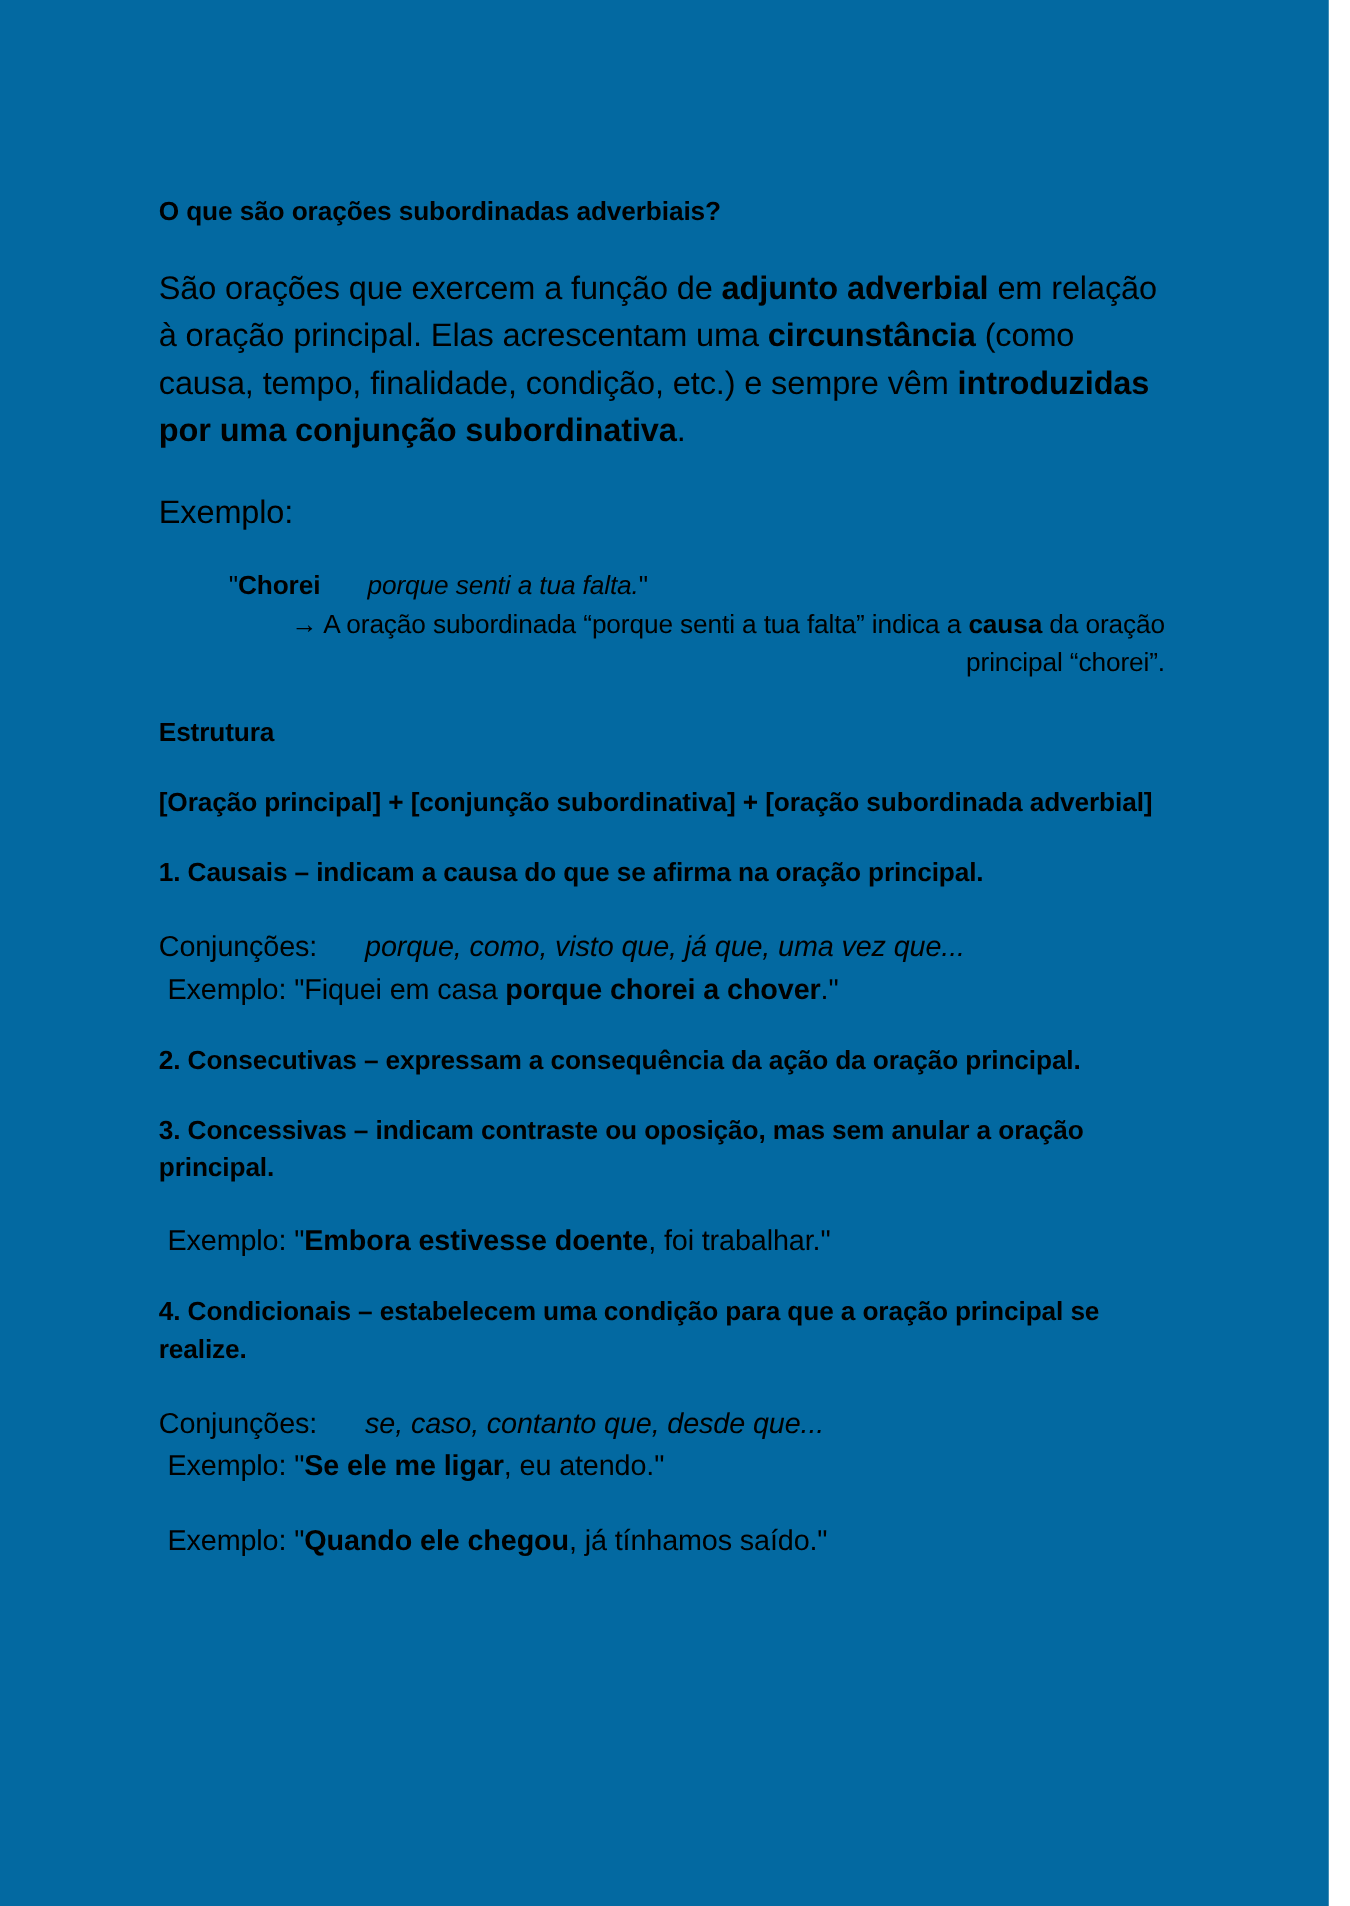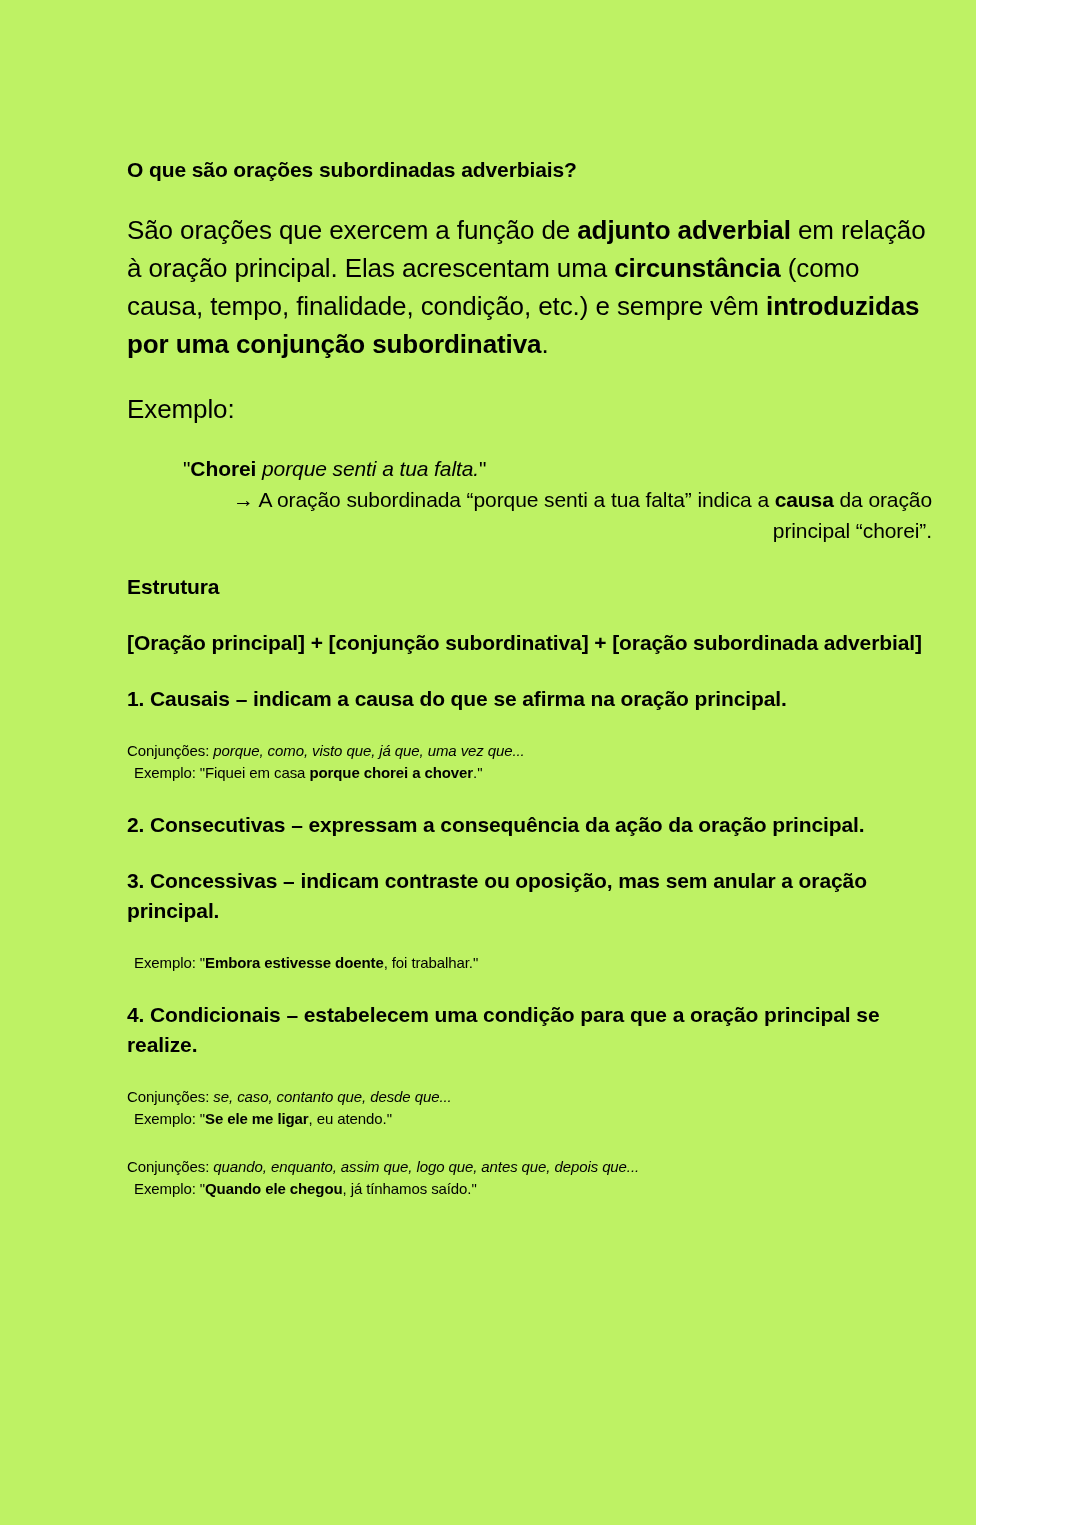--- a/index.html
+++ b/index.html
@@ -10,23 +10,23 @@
   }
   body {
     width: 1080px;
     min-height: 1525px;
     font-family: "Liberation Sans", sans-serif;
     color: #000000;
     -webkit-font-smoothing: antialiased;
   }
   .page {
     position: relative;
-    width: 976px;
+    width: 1063px;
     min-height: 1525px;
-    background: #bef264;
+    background: #0369a1;
     box-sizing: border-box;
     padding: 155px 150px 60px 127px;
   }
   .doc {
     width: 805px;
   }
 
   
   .h-bold {
     font-size: 21px;
@@ -51,33 +51,33 @@
   }
   .quote-line {
     margin: 0;
   }
   .quote-line.arrow {
     padding-left: 5px;
     text-align: right;
   }
   .conj-block {
     margin: 0 0 26px 0;
-    font-size: 15px;
+    font-size: 23px;
     line-height: 1.48;
     letter-spacing: -0.1px;
   }
   .conj-line {
     margin: 0;
   }
   .ex-line {
     margin: 0;
     padding-left: 7px;
   }
   b, strong { font-weight: bold; }
-  i, em { font-style: italic; }
+  i, em { font-style: italic; margin-left: 32px; }
 </style>
 </head>
 <body>
 
 <div class="page">
   <div class="doc">
 
     <p class="h-bold">
       <span>O que são orações subordinadas adverbiais?</span>
     </p>
@@ -123,18 +123,17 @@
 
     <p class="h-bold">
       <span>4. Condicionais – estabelecem uma condição para que a oração principal se realize.</span>
     </p>
     <div class="conj-block">
       <p class="conj-line"><span>Conjunções: </span><i>se, caso, contanto que, desde que...</i></p>
       <p class="ex-line"><span>Exemplo: </span><span>"</span><b>Se ele me ligar</b><span>, eu atendo."</span></p>
     </div>
 
     <div class="conj-block">
-      <p class="conj-line"><span>Conjunções: </span><i>quando, enquanto, assim que, logo que, antes que, depois que...</i></p>
       <p class="ex-line"><span>Exemplo: </span><span>"</span><b>Quando ele chegou</b><span>, já tínhamos saído."</span></p>
     </div>
 
   </div>
 </div>
 
 </body></html>

